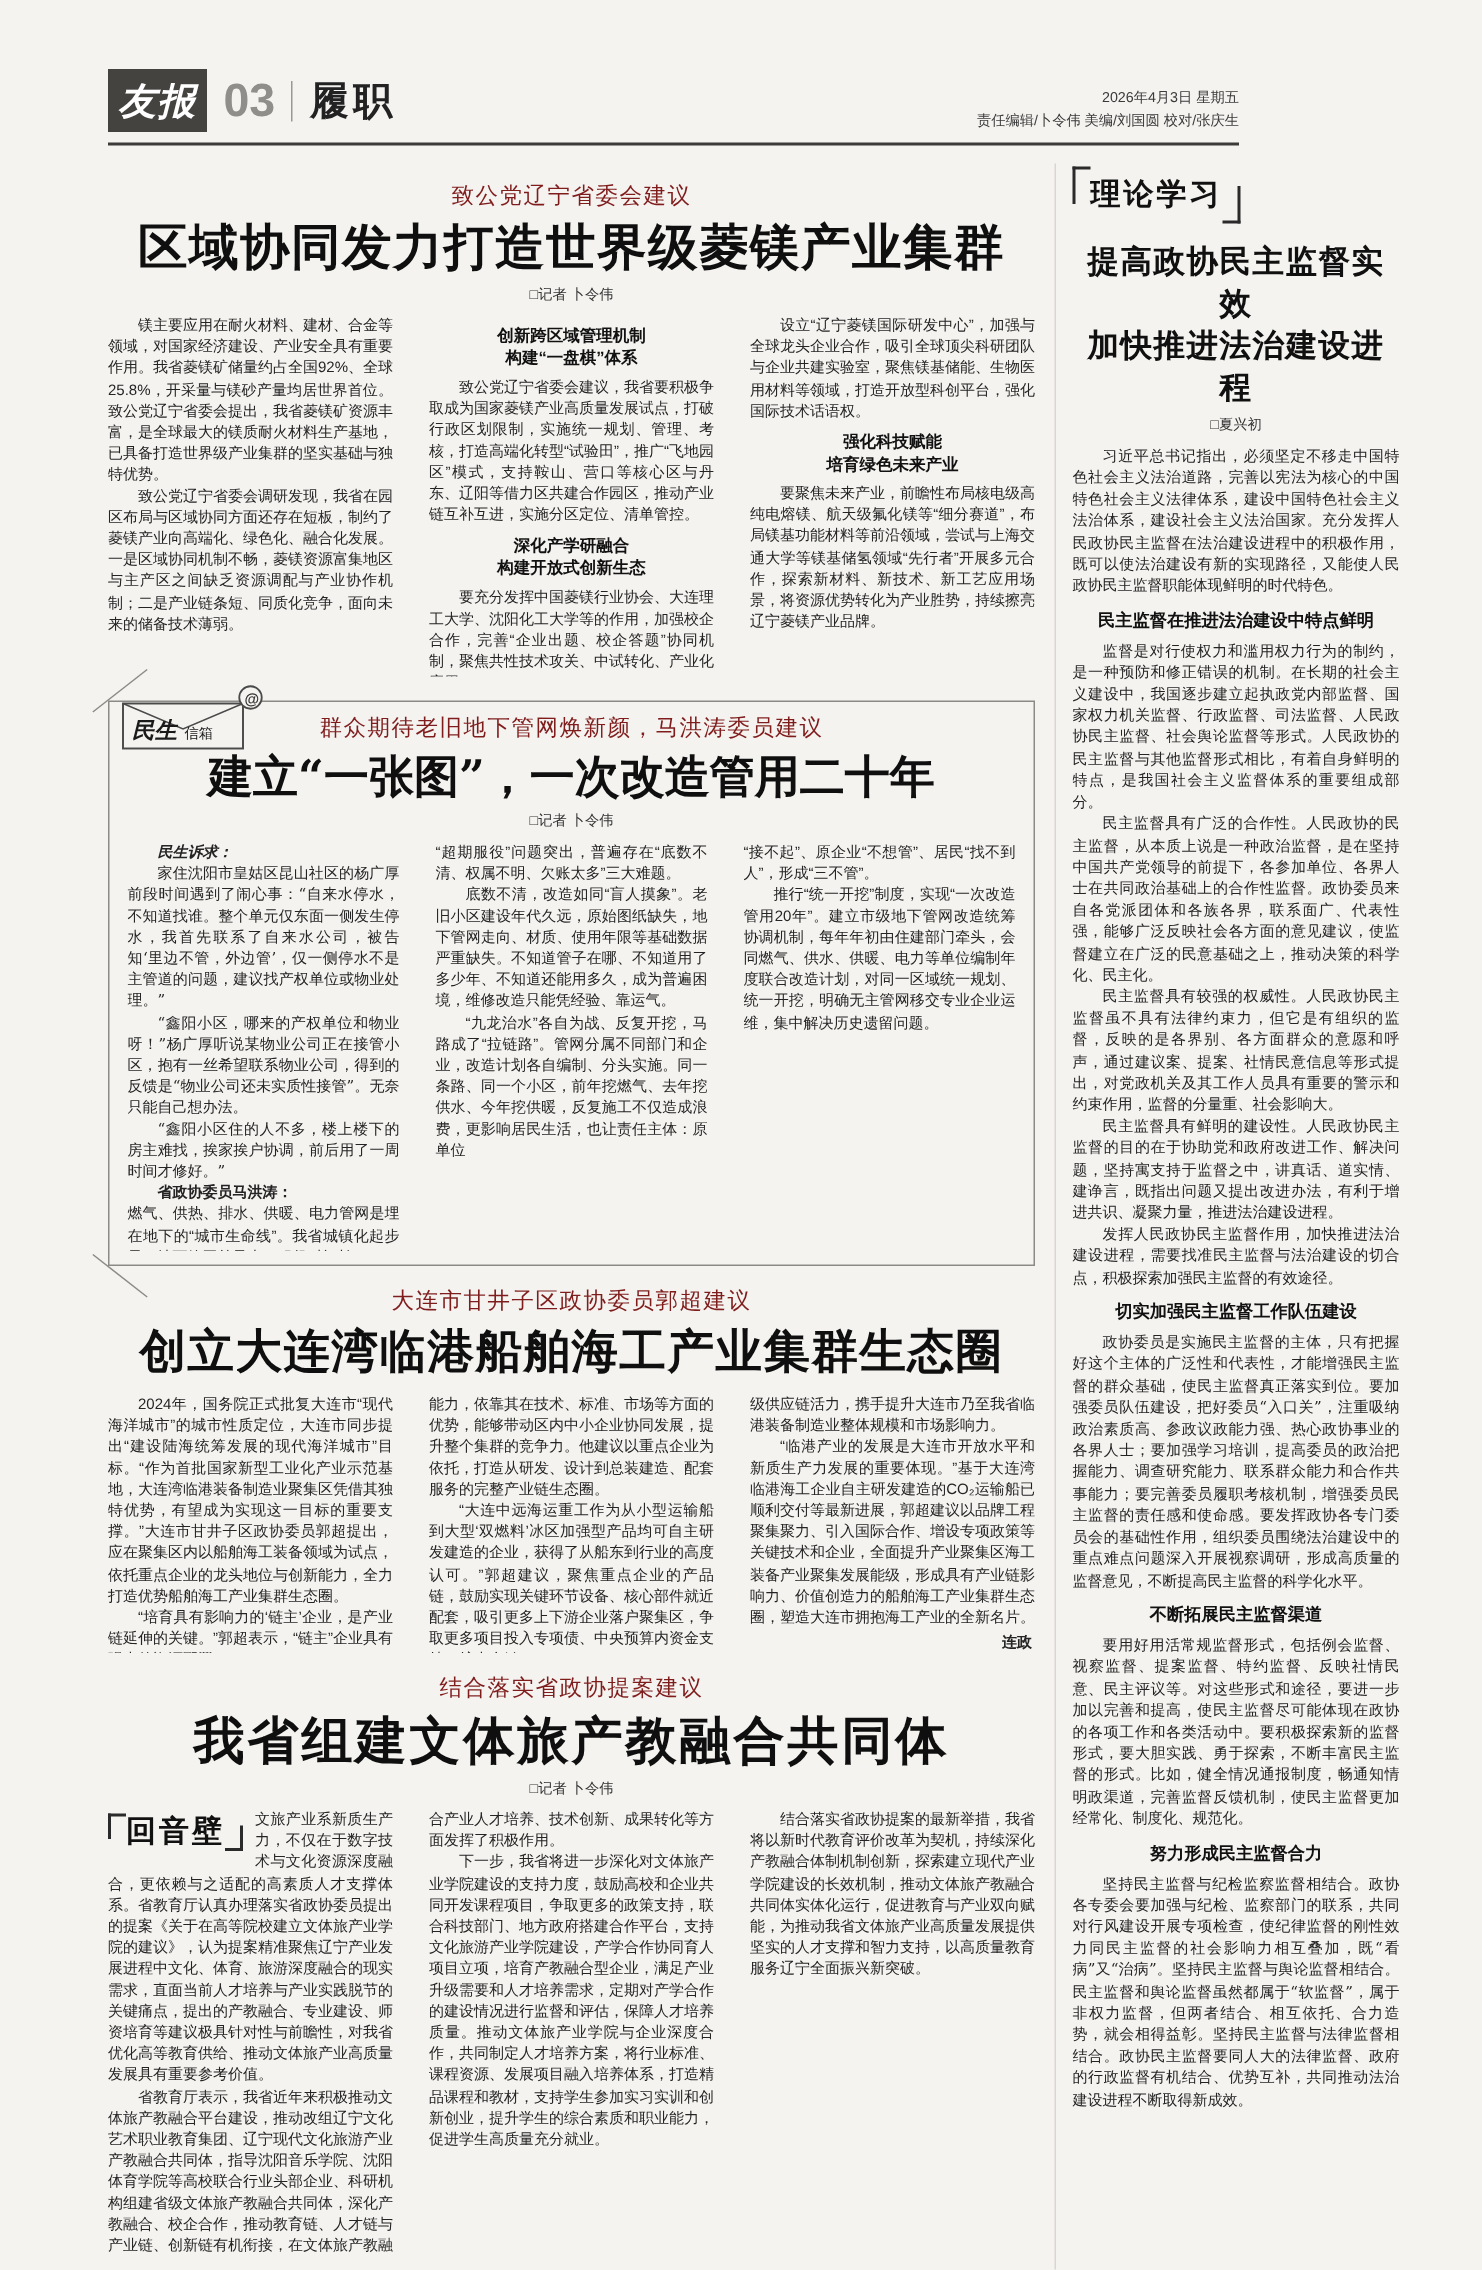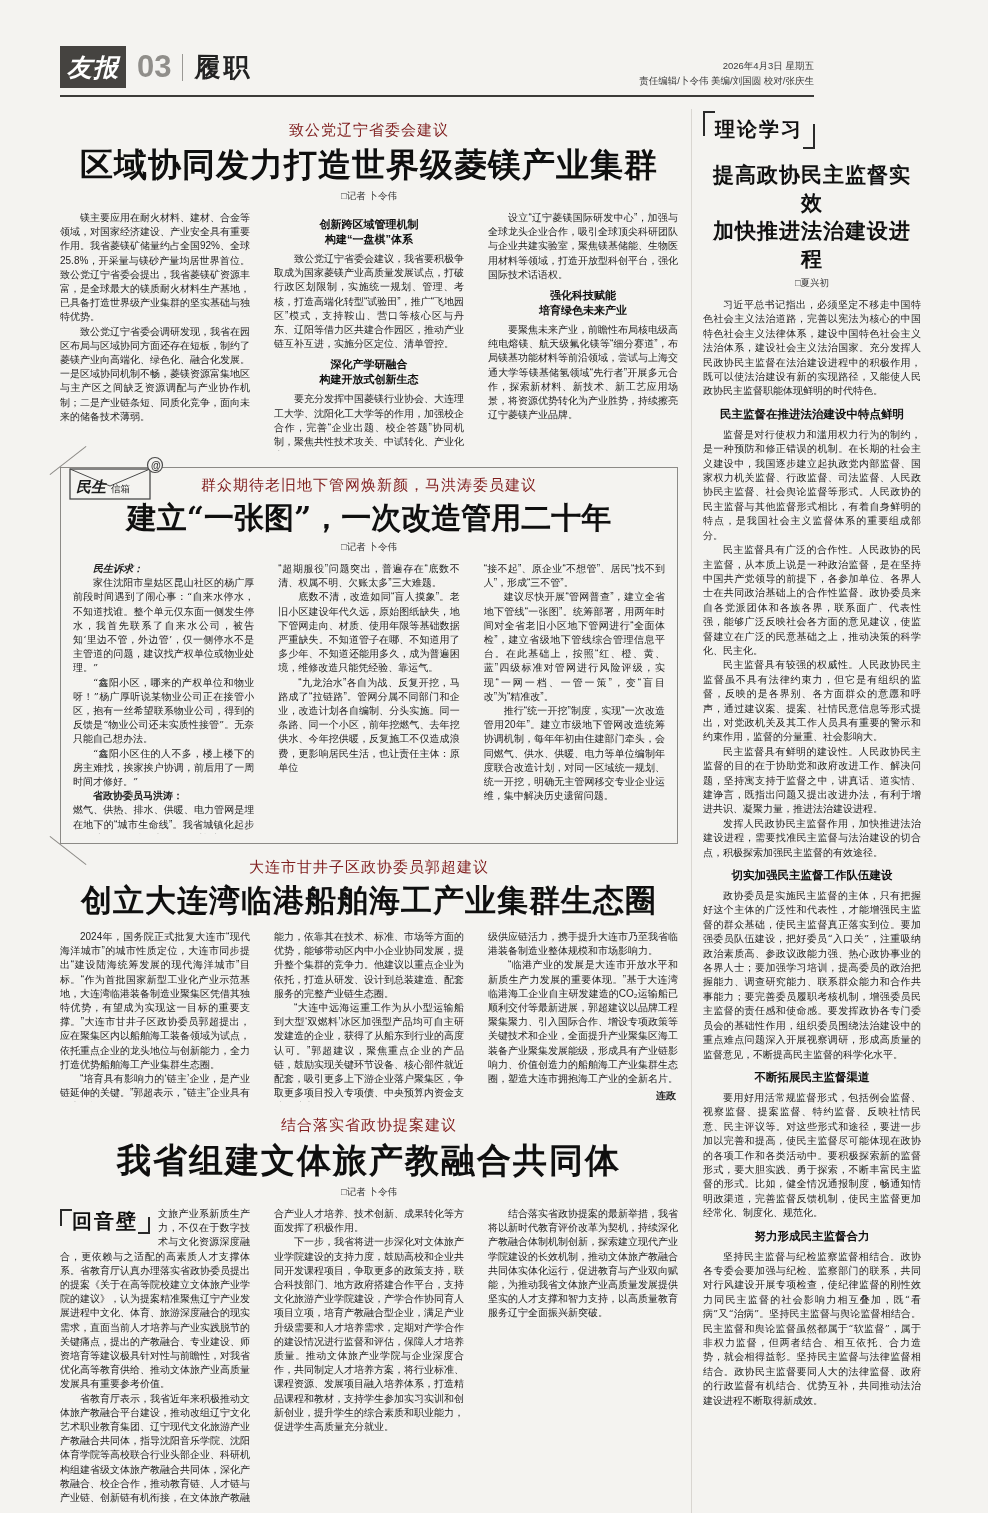--- a/index.html
+++ b/index.html
@@ -3,21 +3,21 @@
 <meta charset="utf-8">
 <style>
   html,body{margin:0;padding:0;}
   body{
     width:988px;height:1513px;
     background:#f4f3f0;
     font-family:"Liberation Sans",sans-serif;
     color:#1d1d1d;
     overflow:hidden;
   }
-  .page{box-sizing:border-box;width:868px;height:1513px;padding:46px 54px 18px 60px;}
+  .page{box-sizing:border-box;width:868px;height:1513px;padding:46px 54px 18px 60px;margin-left:12px;}
 
   
   .masthead{display:flex;justify-content:space-between;align-items:flex-end;
     border-bottom:2px solid #3c3b39;padding-bottom:7px;}
   .mh-left{display:flex;align-items:center;gap:11px;}
   .logo-box{width:66px;height:42px;background:#454340;color:#fff;
     font-family:"DejaVu Serif",serif;font-style:italic;font-weight:bold;
     font-size:25px;display:flex;align-items:center;justify-content:center;letter-spacing:1px;}
   .page-num{font-size:31px;font-weight:bold;color:#908e8a;font-family:"Liberation Sans",sans-serif;}
   .mh-divider{width:1px;height:27px;background:#9a9894;}
@@ -158,21 +158,20 @@
               <p class="b-l">省政协委员马洪涛：</p>
               <p class="b-c">燃气、供热、排水、供暖、电力管网是埋在地下的“城市生命线”。我省城镇化起步早，地下管网总量大、服役时间长，</p>
             </div>
           <div class="col">
               <p class="b-c">“超期服役”问题突出，普遍存在“底数不清、权属不明、欠账太多”三大难题。</p>
               <p class="b-p">底数不清，改造如同“盲人摸象”。老旧小区建设年代久远，原始图纸缺失，地下管网走向、材质、使用年限等基础数据严重缺失。不知道管子在哪、不知道用了多少年、不知道还能用多久，成为普遍困境，维修改造只能凭经验、靠运气。</p>
               <p class="b-p">“九龙治水”各自为战、反复开挖，马路成了“拉链路”。管网分属不同部门和企业，改造计划各自编制、分头实施。同一条路、同一个小区，前年挖燃气、去年挖供水、今年挖供暖，反复施工不仅造成浪费，更影响居民生活，也让责任主体：原单位</p>
             </div>
           <div class="col">
               <p class="b-c">“接不起”、原企业“不想管”、居民“找不到人”，形成“三不管”。</p>
-              <p class="b-p">建议尽快开展“管网普查”，建立全省地下管线“一张图”。统筹部署，用两年时间对全省老旧小区地下管网进行“全面体检”，建立省级地下管线综合管理信息平台。在此基础上，按照“红、橙、黄、蓝”四级标准对管网进行风险评级，实现“一网一档、一管一策”，变“盲目改”为“精准改”。</p>
               <p class="b-p">推行“统一开挖”制度，实现“一次改造管用20年”。建立市级地下管网改造统筹协调机制，每年年初由住建部门牵头，会同燃气、供水、供暖、电力等单位编制年度联合改造计划，对同一区域统一规划、统一开挖，明确无主管网移交专业企业运维，集中解决历史遗留问题。</p>
             </div>
         </div>
       </article>
 
       <article class="art-c">
         <div class="kicker">大连市甘井子区政协委员郭超建议</div>
         <h1 class="headline hl-c">创立大连湾临港船舶海工产业集群生态圈</h1>
         <div class="cols">
           <div class="col">

